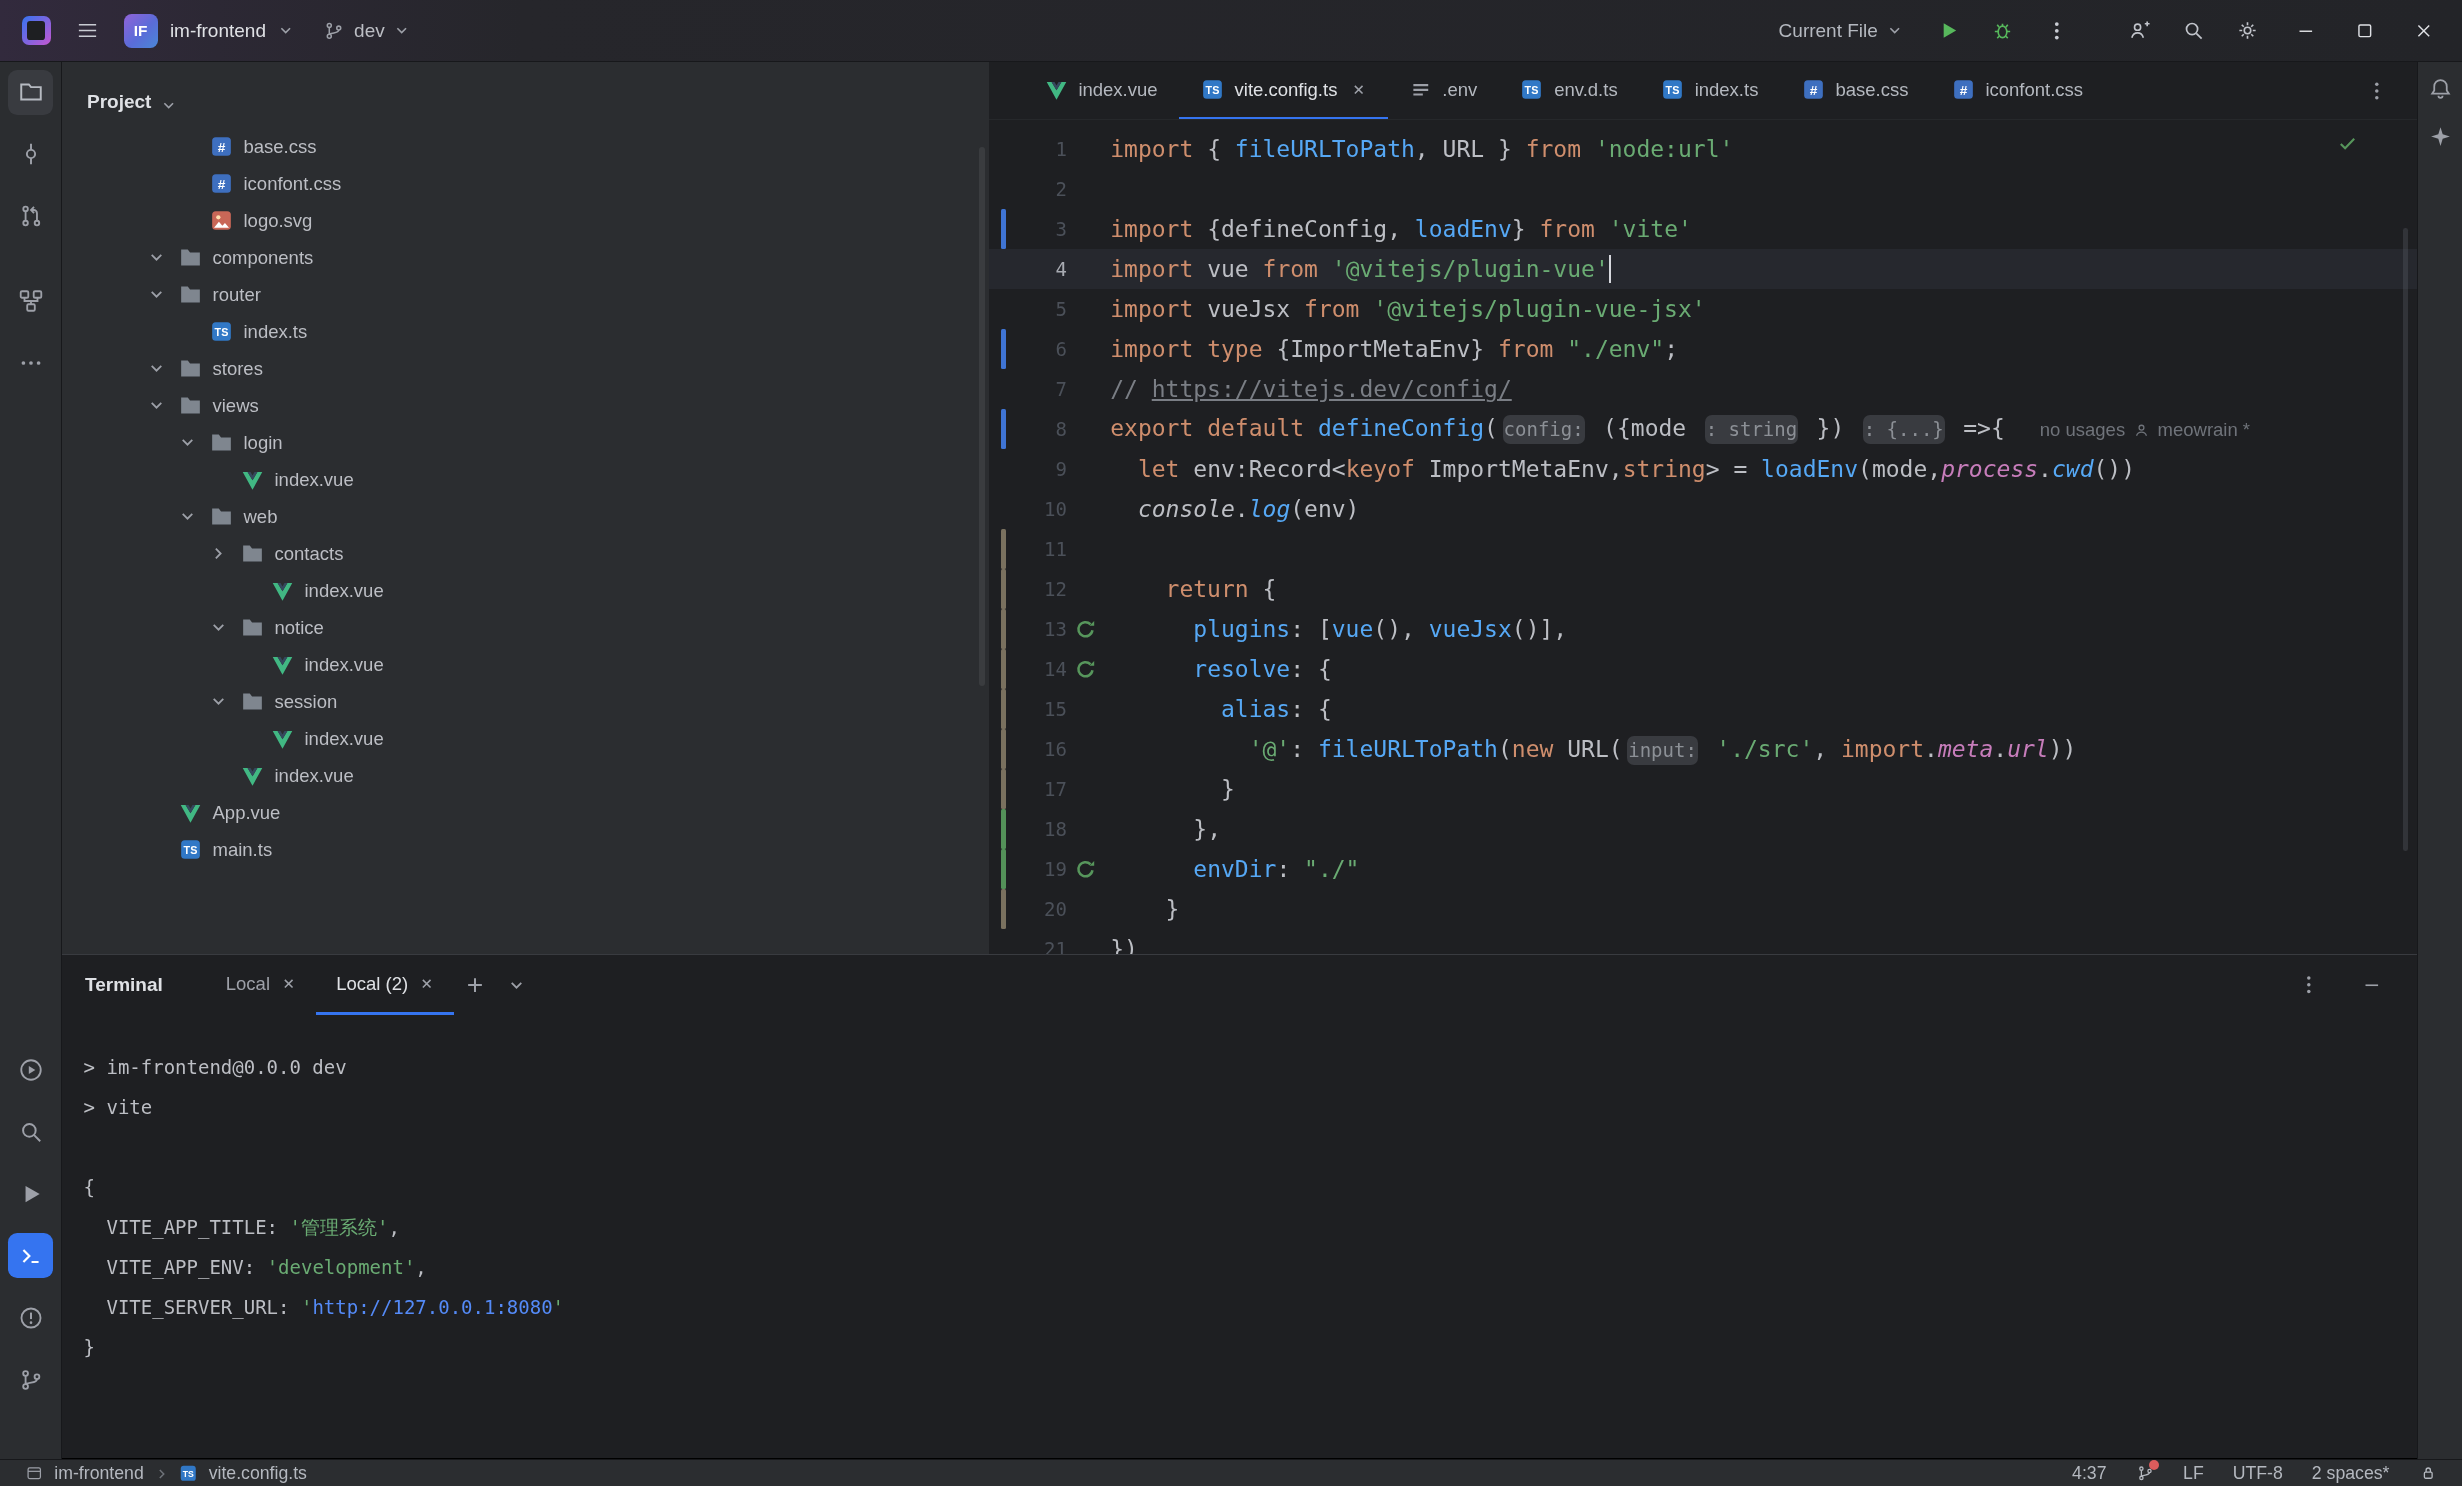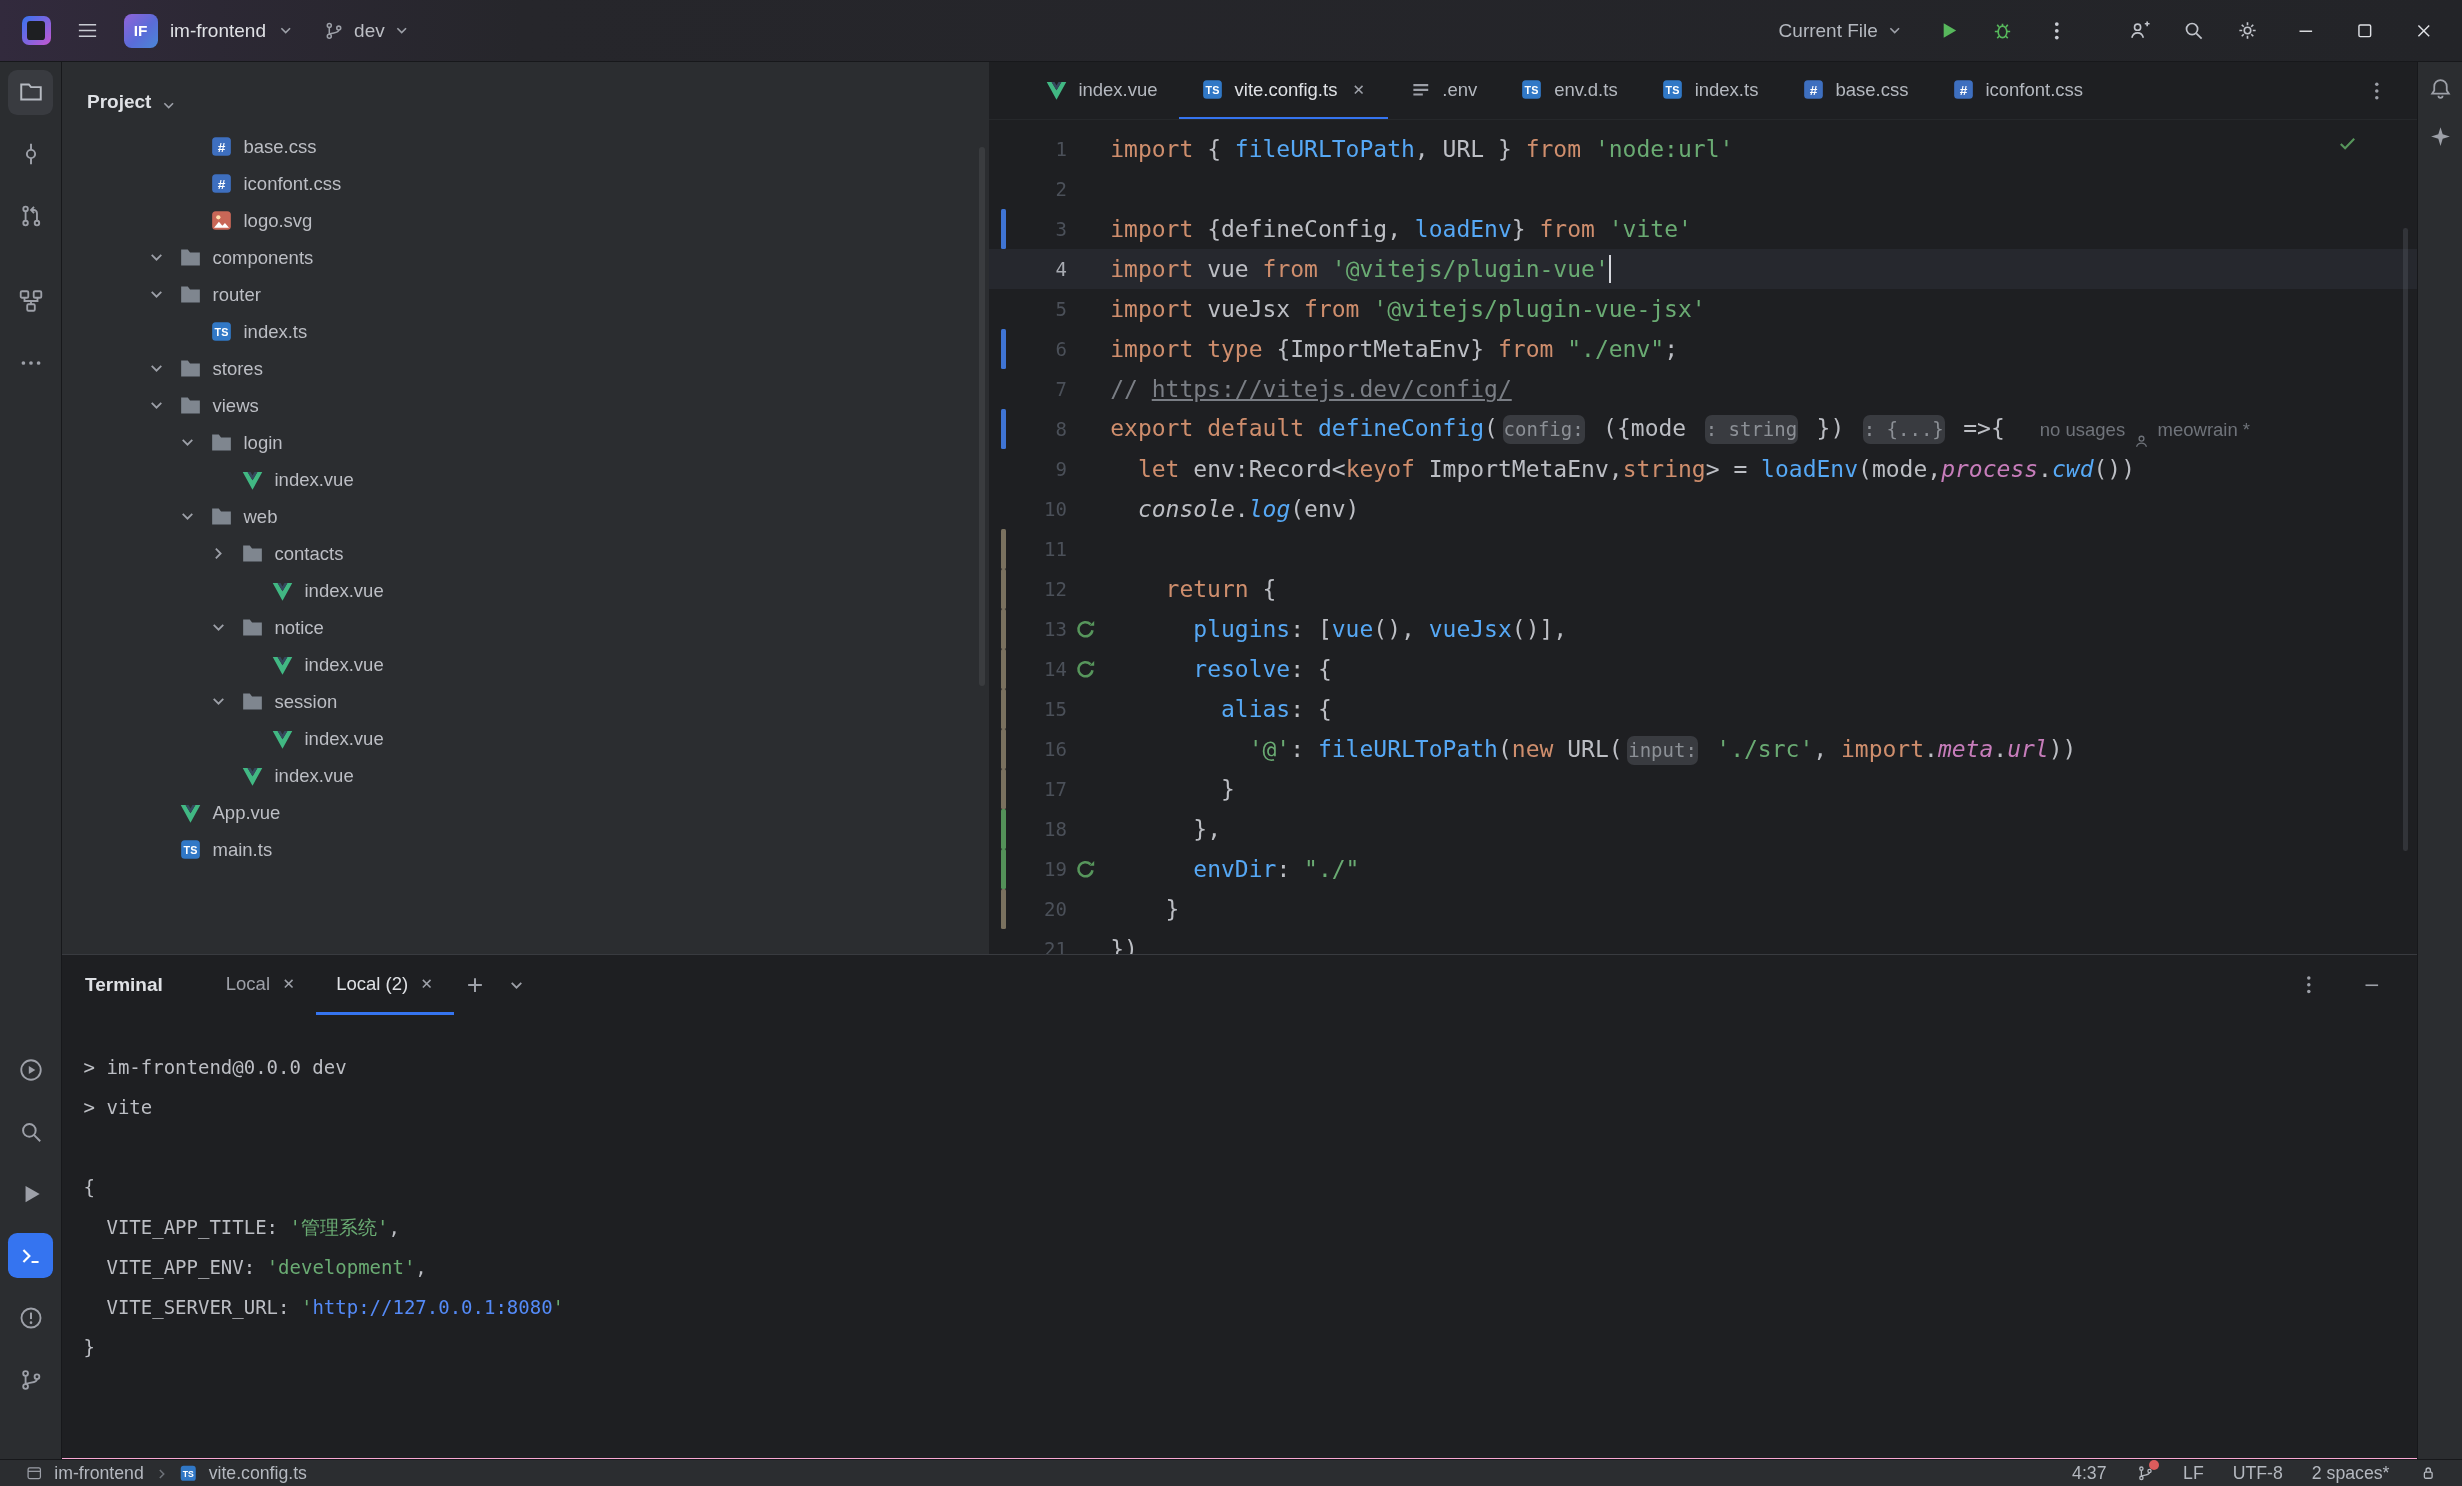--- a/index.html
+++ b/index.html
@@ -1,17 +1,17 @@
 <!DOCTYPE html>
 <html style="font-size:12.3px"><head>
 <meta charset="utf-8">
 <style>
 *{box-sizing:border-box;margin:0;padding:0}
 html,body{background:#101114}
-#app{position:relative;width:2462px;height:1486px;background:#f9a8d4;font-family:"Liberation Sans",sans-serif;color:#bcbec4;overflow:hidden}
+#app{position:relative;width:2462px;height:1486px;background:#000000;font-family:"Liberation Sans",sans-serif;color:#bcbec4;overflow:hidden}
 svg{display:block}
 .ic{display:inline-flex;align-items:center;justify-content:center}
 
 
 #titlebar{position:absolute;left:0;top:0;width:2462px;height:62px;
   background:linear-gradient(90deg,#322a3d 0px,#2c2834 216px,#26262b 523px,#232428 100%);
   display:flex;align-items:center;justify-content:space-between;padding:0 21.6px;border-bottom:0.8px solid #17181b}
 .tb-left{display:flex;align-items:center;gap:25px}
 .app-logo{width:29px;height:29px;border-radius:7px;background:linear-gradient(135deg,#3574f0,#c457d0);display:flex;align-items:center;justify-content:center}
 .app-logo i{display:block;width:18.5px;height:18.5px;background:#1e1f22;border-radius:3.1px}
@@ -61,21 +61,21 @@
 .gbar{position:absolute;left:12.3px;top:0;bottom:0;width:4.6px;border-radius:1.5px}
 .bar-mod{background:#3f74d4}.bar-add{background:#549159}.bar-ws{background:#7a715f}
 .ln{width:55px;margin-left:23px;text-align:right;color:#4b5059;font-family:"DejaVu Sans Mono",monospace;font-size:19px;flex:none}
 .gi{width:37px;display:flex;justify-content:center;align-items:center;flex:none}
 .ct{white-space:pre;font-family:"DejaVu Sans Mono",monospace;font-size:23px;line-height:40px;padding-left:6.2px}
 .tok-kw{color:#cf8e6d}.tok-pl{color:#bcbec4}.tok-fn{color:#56a8f5}.tok-str{color:#6aab73}
 .tok-cm{color:#7a7e85}.tok-lk{color:#7a7e85;text-decoration:underline}.tok-ty{color:#bcbec4}
 .tok-gl{color:#c77dbb;font-style:italic}.tok-it{color:#bcbec4;font-style:italic}.tok-fi{color:#56a8f5;font-style:italic}
 .tok-in{display:inline-block;background:#393b40;color:#8c9096;border-radius:7px;padding:0 1px;margin:0 4.6px;font-size:19px;line-height:29px;height:29px;vertical-align:middle;font-family:"DejaVu Sans Mono",monospace}
 .caret-bar{display:inline-block;width:2.3px;height:28px;background:#d6d8dd;vertical-align:-5.4px}
-.vision{display:inline-flex;align-items:flex-end;gap:7.7px;margin-left:35px;font-family:"Liberation Sans",sans-serif;font-size:18.5px;color:#6f737a}
+.vision{display:inline-flex;align-items:center;gap:7.7px;margin-left:35px;font-family:"Liberation Sans",sans-serif;font-size:18.5px;color:#6f737a}
 .inspect{position:absolute;top:12.3px;right:58px}
 .ed-scroll{position:absolute;right:9.2px;top:108px;width:4.6px;height:623px;background:#5a5d63;opacity:.35;border-radius:2.3px}
 
 
 #right-stripe{position:absolute;left:2417px;top:62px;width:45px;height:1397px;background:#2b2d30;border-left:0.8px solid #17181b;display:flex;flex-direction:column;align-items:center;padding-top:14px;gap:23px}
 
 
 #terminal-panel{position:absolute;left:62px;top:954px;width:2355px;height:504px;background:#1e1f22;border-top:0.8px solid #393b40}
 .term-header{height:60px;display:flex;align-items:stretch;padding:0 23px;position:relative}
 .term-title{font-size:19px;font-weight:bold;color:#dfe1e5;display:flex;align-items:center;margin-right:43px}

